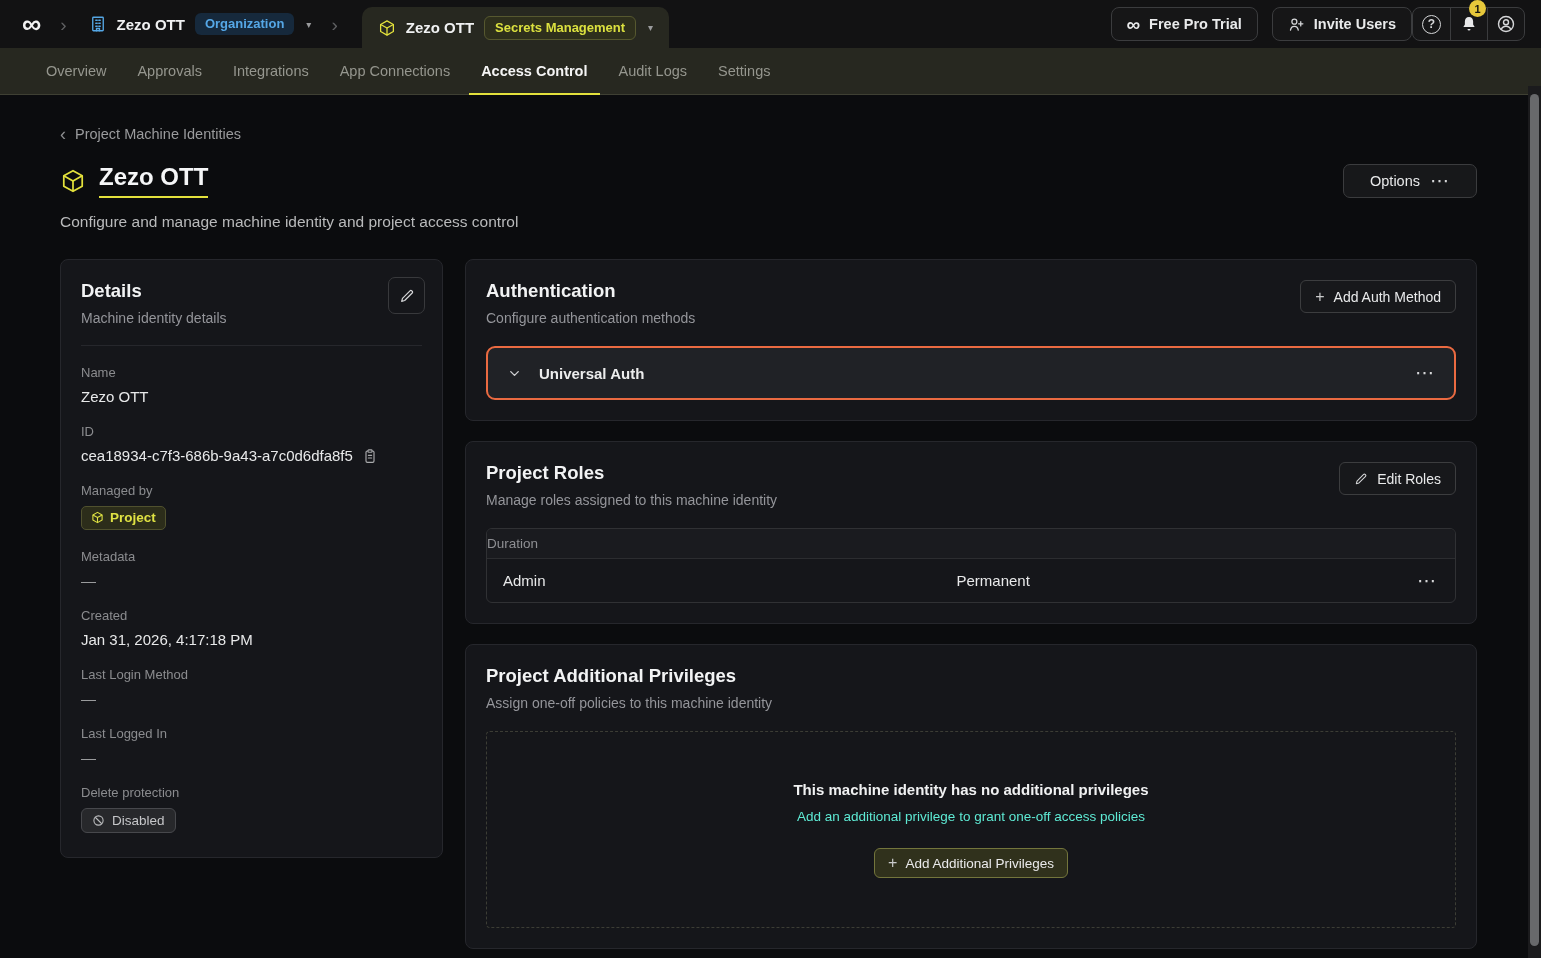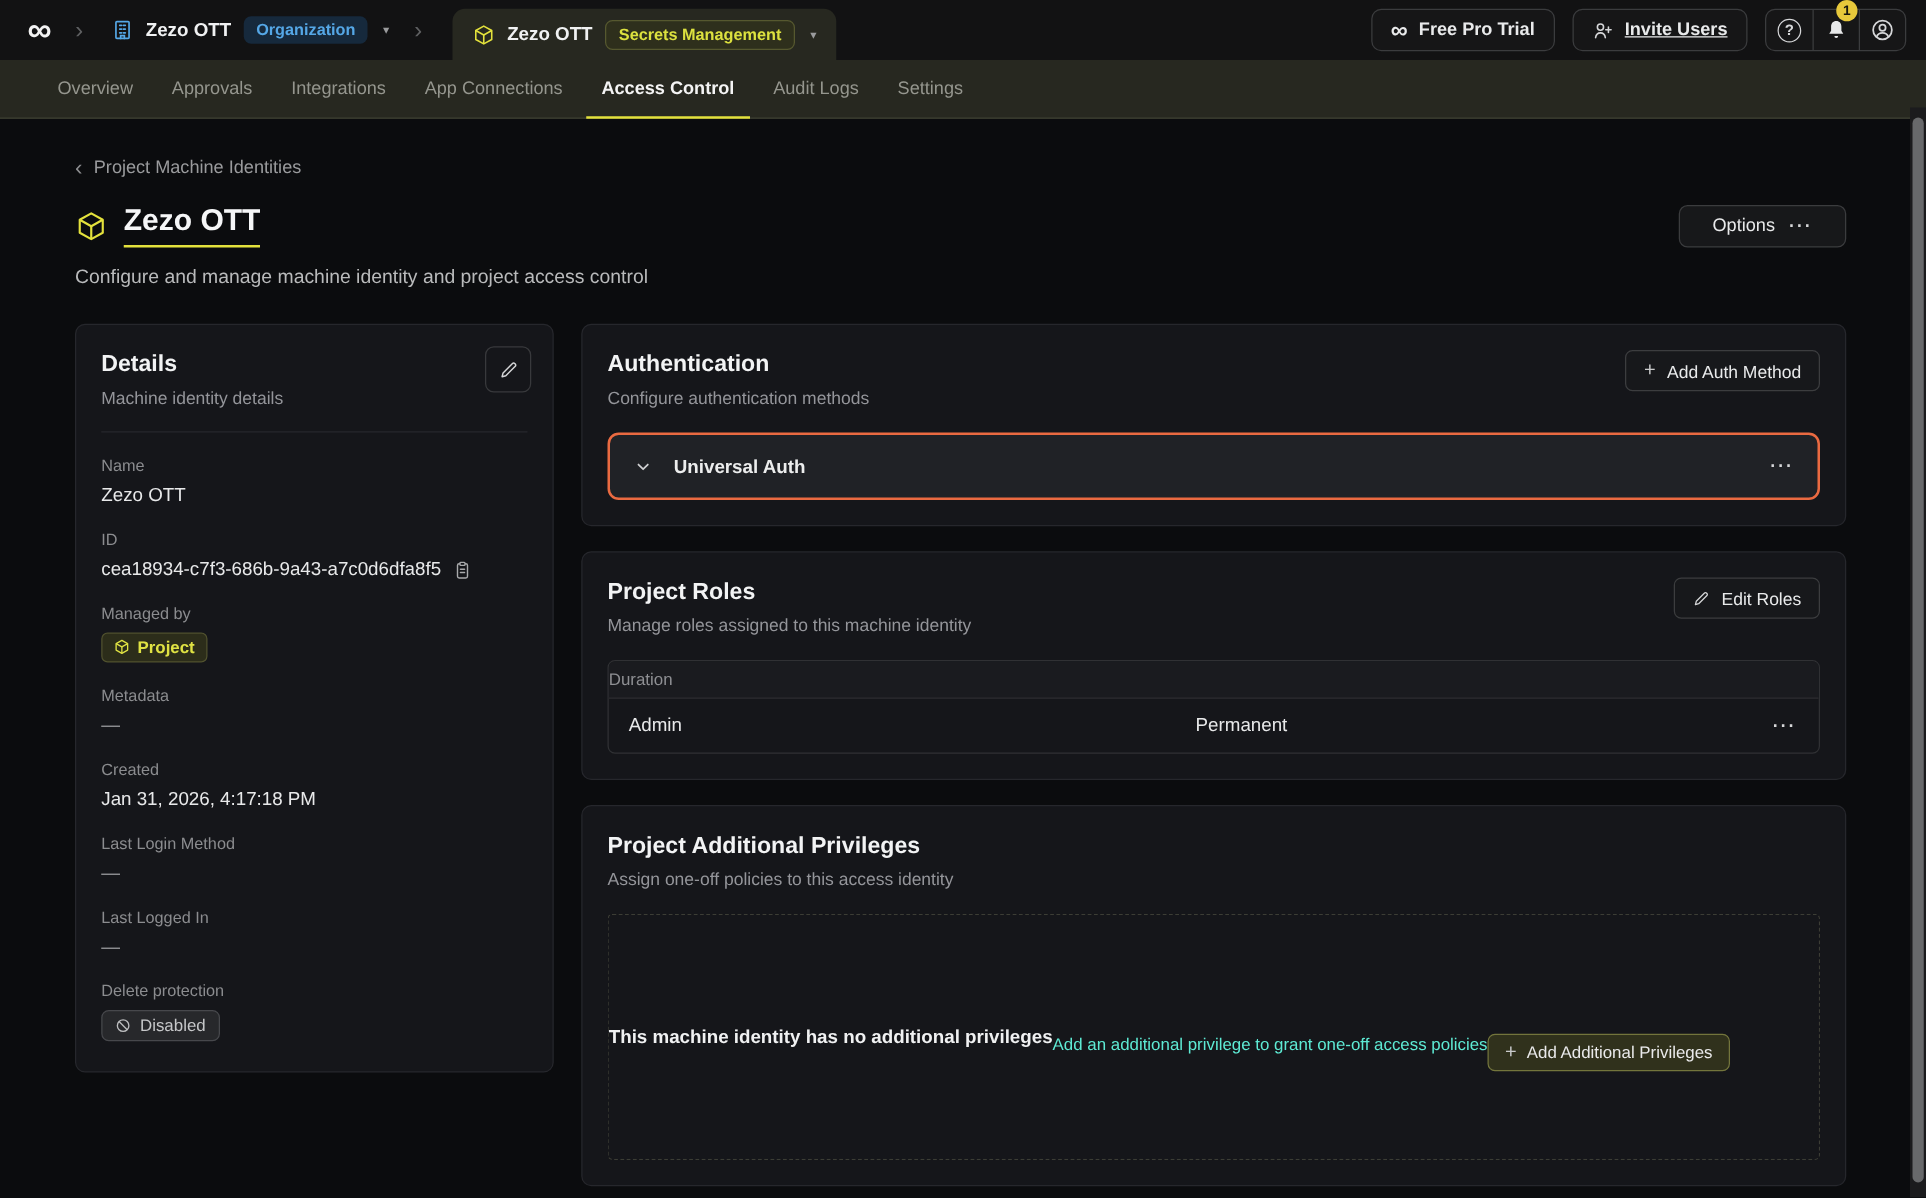--- a/index.html
+++ b/index.html
@@ -35,21 +35,21 @@
     background:#2e2f1c; border:1px solid #56582f; color:#dce13f; font-size:13px; font-weight:600;
   }
   .topbar-spacer { flex:1; }
   .tb-btn {
     display:flex; align-items:center; gap:9px; height:34px; padding:0 15px;
     background:#161617; border:1px solid #3b3c3e; border-radius:8px;
     color:#e9eaeb; font-size:14.5px; font-weight:600; cursor:pointer;
   }
   .tb-btn .inf { font-size:19px; font-weight:700; line-height:1; }
   .trial-btn { margin-right:14px; }
-  .invite-btn { margin-right:14px;text-decoration:underline; }
+  .invite-btn { margin-right:0; }
   .icon-group {
     margin-right:16px; height:34px; display:flex; align-items:stretch;
     border:1px solid #3b3c3e; border-radius:8px; background:#161617; overflow:visible;
   }
   .icon-seg { width:37px; display:flex; align-items:center; justify-content:center; position:relative; cursor:pointer; }
   .icon-seg + .icon-seg { border-left:1px solid #3b3c3e; }
   .q-circle {
     width:19px; height:19px; border:1.6px solid #d5d6d8; border-radius:50%;
     display:flex; align-items:center; justify-content:center;
     font-size:12px; font-weight:700; color:#d5d6d8;
@@ -145,21 +145,21 @@
     display:flex; align-items:center; height:30px; background:#1a1b1f;
     border-bottom:1px solid #2c2d30; font-size:13.5px; color:#8e8f93;
   }
   .tbl-row { display:flex; align-items:center; height:43px; font-size:15px; color:#e8e9ea; }
   .col-role { width:48.5%; padding-left:16px; }
   .col-duration { flex:1; display:flex; align-items:center; }
   .col-duration .dots { margin-left:auto; margin-right:18px; }
   
   .empty-box {
     margin-top:20px; height:197px; border:1px dashed #3c3d35; border-radius:4px;
-    display:flex; flex-direction:row; align-items:center; 
+    display:flex; flex-direction:column; align-items:center; justify-content:center;
   }
   .empty-title { font-size:15px; font-weight:700; color:#f0f1f2; }
   .empty-sub { margin-top:11px; font-size:13.5px; color:#5eead4; }
   .add-priv-btn {
     margin-top:24px; display:flex; align-items:center; gap:8px; height:30px; padding:0 13px;
     background:#30311c; border:1px solid #73753c; border-radius:6px;
     color:#eaeaeb; font-size:13.5px; cursor:pointer;
   }
   
   .scroll-track { position:absolute; top:86px; right:0; bottom:0; width:13px; background:#1b1b1d; }
@@ -422,21 +422,21 @@
             <div class="col-duration">
               <span>Permanent</span>
               <span class="dots">⋯</span>
             </div>
           </div>
         </div>
       </div>
 
       <div class="card">
         <div class="card-title">Project Additional Privileges</div>
-        <div class="card-sub">Assign one-off policies to this access identity</div>
+        <div class="card-sub">Assign one-off policies to this machine identity</div>
         <div class="empty-box">
           <div class="empty-title">This machine identity has no additional privileges</div>
           <div class="empty-sub">Add an additional privilege to grant one-off access policies</div>
           <button class="add-priv-btn">
             <span class="plus-glyph">+</span>
             <span>Add Additional Privileges</span>
           </button>
         </div>
       </div>
 

